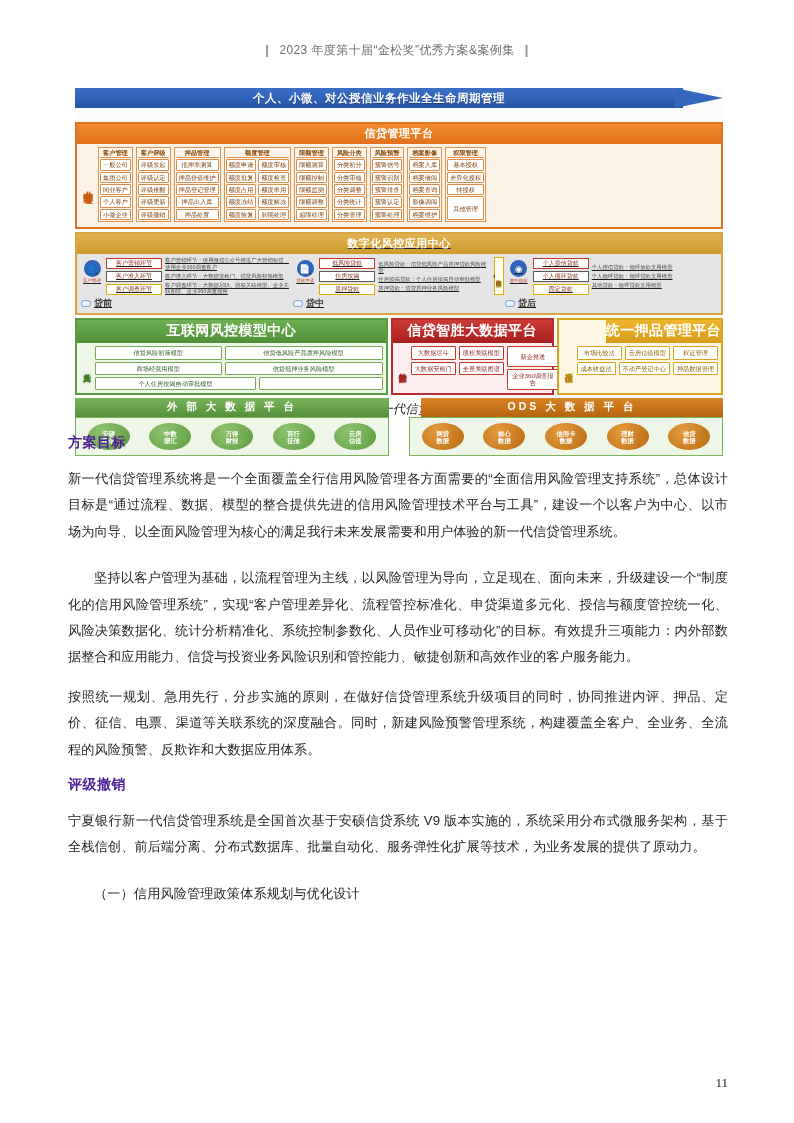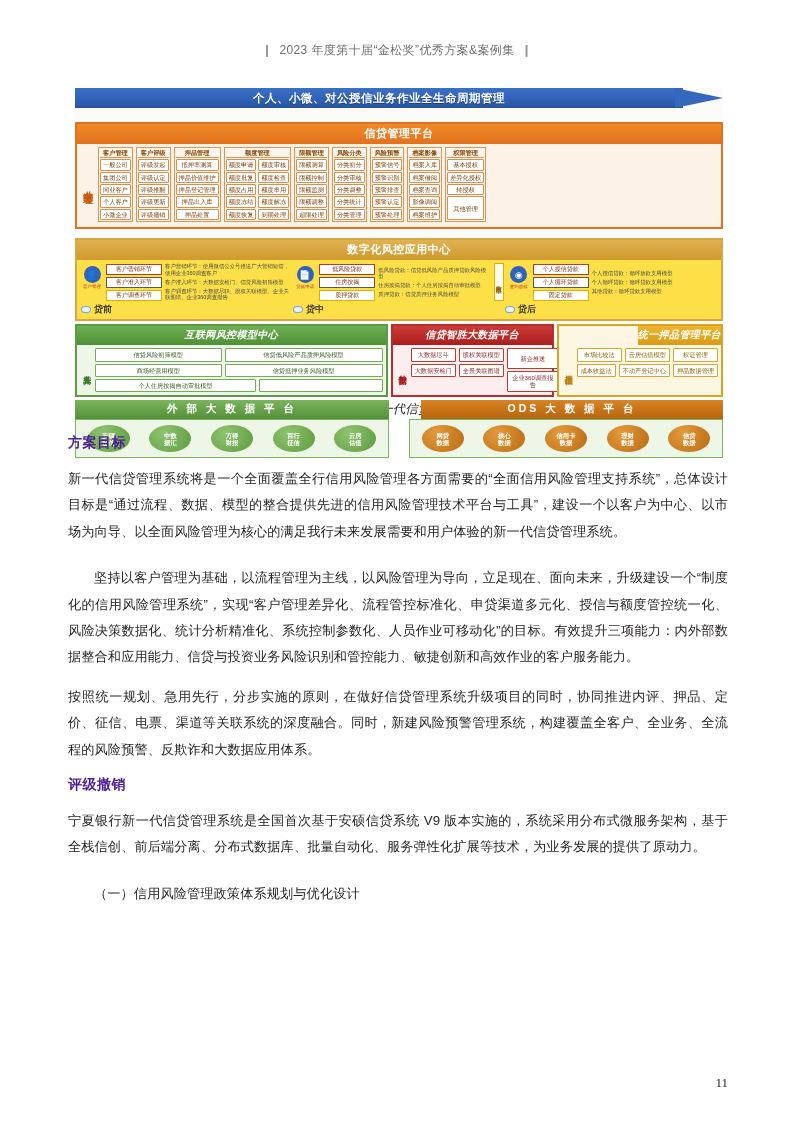--- a/index.html
+++ b/index.html
@@ -73,21 +73,21 @@
   .grp-col { display: flex; flex-direction: column; gap: 1px; flex: 1; }
   .cell {
     border: 1px solid #d98e49; background: #fff;
     font-size: 6.2px; color: #7a3d05; text-align: center;
     padding: 1px 2px; line-height: 1.2; white-space: nowrap;
     border-radius: 1px;
   }
   .cell.tall { display:flex; align-items:center; justify-content:center; flex:1; }
 
   
-  .drcc { margin-top: 9px; border: 2px solid #d9a441; background: #fde047; }
+  .drcc { margin-top: 3px; border: 2px solid #d9a441; background: #e5e5e5; text-decoration: underline; }
   .drcc-title {
     background: linear-gradient(180deg,#e0b251 0%,#cf9a2e 100%);
     color: #fff; font-weight: bold; font-size: 11px; text-align: center;
     padding: 2px 0 3px; letter-spacing: .5px;
   }
   .drcc-body { display: flex; padding: 3px 4px 2px 4px; gap: 4px; position: relative; }
   .stage { display: flex; gap: 3px; flex: 1; min-width: 0; position: relative; }
   .stage-icon {
     width: 22px; display: flex; flex-direction: column; align-items: center;
     justify-content: flex-start; padding-top: 3px;
@@ -117,21 +117,21 @@
   .phase-row { display: flex; padding: 0 4px 3px 4px; }
   .phase { flex: 1; display: flex; align-items: center; gap: 3px; font-size: 9px; font-weight: bold; color: #3a3a3a; }
   .phase .dot {
     width: 10px; height: 7px; border: 1px solid #7aa8dd; border-radius: 50%/60%;
     background: #eaf2fb; display: inline-block;
   }
 
   
   .mid-row { display: flex; gap: 3px; margin-top: 3px; }
   .mbox { border: 2px solid; display: flex; flex-direction: column; }
-  .mbox-title { color: #fff; font-weight: bold; font-size: 10px; text-align: center; padding: 2px 0 3px; letter-spacing: .4px; font-style: italic; }
+  .mbox-title { color: #fff; font-weight: bold; font-size: 14px; text-align: center; padding: 2px 0 3px; letter-spacing: .4px; }
   .mbox-body { display: flex; padding: 3px; gap: 3px; flex: 1; }
   .mbox-inner { display: flex; flex-direction: column; gap: 2px; flex: 1; }
   .mrow { display: flex; gap: 3px; }
   .mcell {
     border: 1px solid; background: #fff; font-size: 6.2px; text-align: center;
     padding: 2px 3px; line-height: 1.2; white-space: nowrap; flex: 1;
     display: flex; align-items: center; justify-content: center; border-radius: 1px;
   }
   .green { border-color: #5b9b43; }
   .green .mbox-title { background: linear-gradient(180deg,#6fb053 0%,#4f8f37 100%); }

